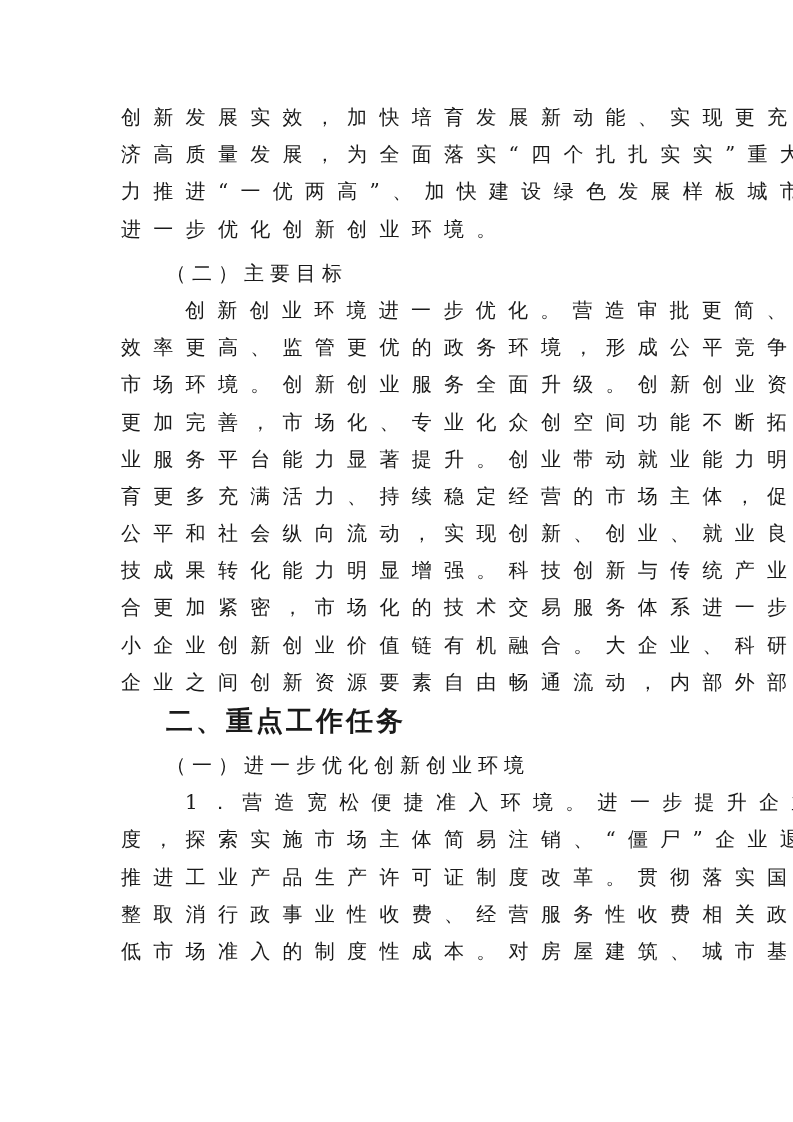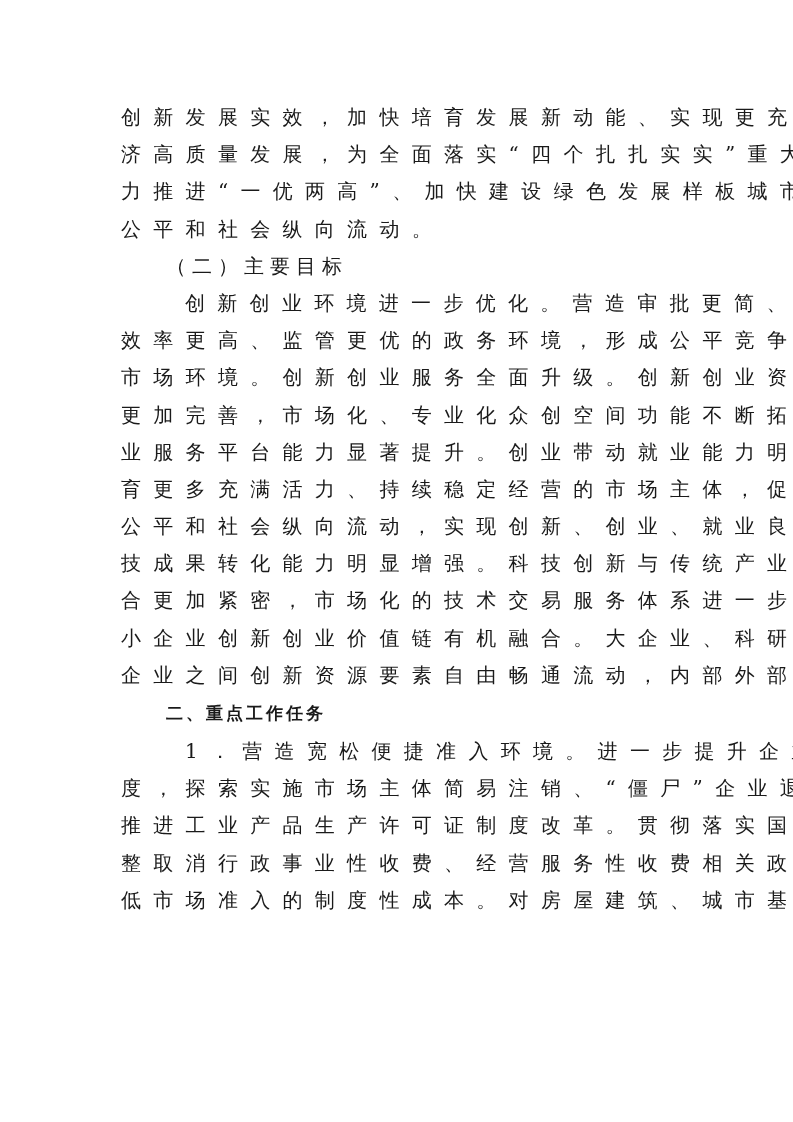--- a/index.html
+++ b/index.html
@@ -28,61 +28,63 @@
       letter-spacing: 12.3px;
       white-space: nowrap;
       margin: 0;
     }
     .indent {
       padding-left: 64px;
     }
     .sub-heading {
       padding-left: 45px;
       letter-spacing: 6px;
+      margin-top: 7px;
     }
     .bold-heading {
       font-family: "DejaVu Sans", "Liberation Sans", sans-serif;
       font-weight: bold;
       padding-left: 45px;
       letter-spacing: 3px;
-      font-size: 17px;
+      font-size: 27px;
       height: 39px;
       line-height: 39px;
     }
   </style>
 </head>
 <body>
 
 <div class="page">
 
   <div>
     <p class="line">创新发展实效，加快培育发展新动能、实现更充分就业和经</p>
     <p class="line">济高质量发展，为全面落实“四个扎扎实实”重大要求、奋</p>
     <p class="line">力推进“一优两高”、加快建设绿色发展样板城市和新时代</p>
-    <p class="line">公平和社会纵向流动。</p>
+    <p class="line">进一步优化创新创业环境。</p>
   </div>
 
   <p class="line sub-heading">（二）主要目标</p>
 
   <div>
     <p class="line indent">创新创业环境进一步优化。营造审批更简、服务更好、</p>
     <p class="line">效率更高、监管更优的政务环境，形成公平竞争诚信经营的</p>
     <p class="line">市场环境。创新创业服务全面升级。创新创业资源共享平台</p>
     <p class="line">更加完善，市场化、专业化众创空间功能不断拓展，创新创</p>
     <p class="line">业服务平台能力显著提升。创业带动就业能力明显提升。培</p>
     <p class="line">育更多充满活力、持续稳定经营的市场主体，促进就业机会</p>
     <p class="line">公平和社会纵向流动，实现创新、创业、就业良性循环。科</p>
     <p class="line">技成果转化能力明显增强。科技创新与传统产业转型升级结</p>
     <p class="line">合更加紧密，市场化的技术交易服务体系进一步健全。大中</p>
     <p class="line">小企业创新创业价值链有机融合。大企业、科研院所、中小</p>
     <p class="line">企业之间创新资源要素自由畅通流动，内部外部、线上线下、</p>
   </div>
 
   <p class="line bold-heading">二、重点工作任务</p>
 
+  <p class="line sub-heading">（一）进一步优化创新创业环境</p>
 
   <div>
     <p class="line indent">1．营造宽松便捷准入环境。进一步提升企业开办便利</p>
     <p class="line">度，探索实施市场主体简易注销、“僵尸”企业退市改革，</p>
     <p class="line">推进工业产品生产许可证制度改革。贯彻落实国家、省级调</p>
     <p class="line">整取消行政事业性收费、经营服务性收费相关政策，持续降</p>
     <p class="line">低市场准入的制度性成本。对房屋建筑、城市基础设施等工</p>
   </div>
 
 </div>

